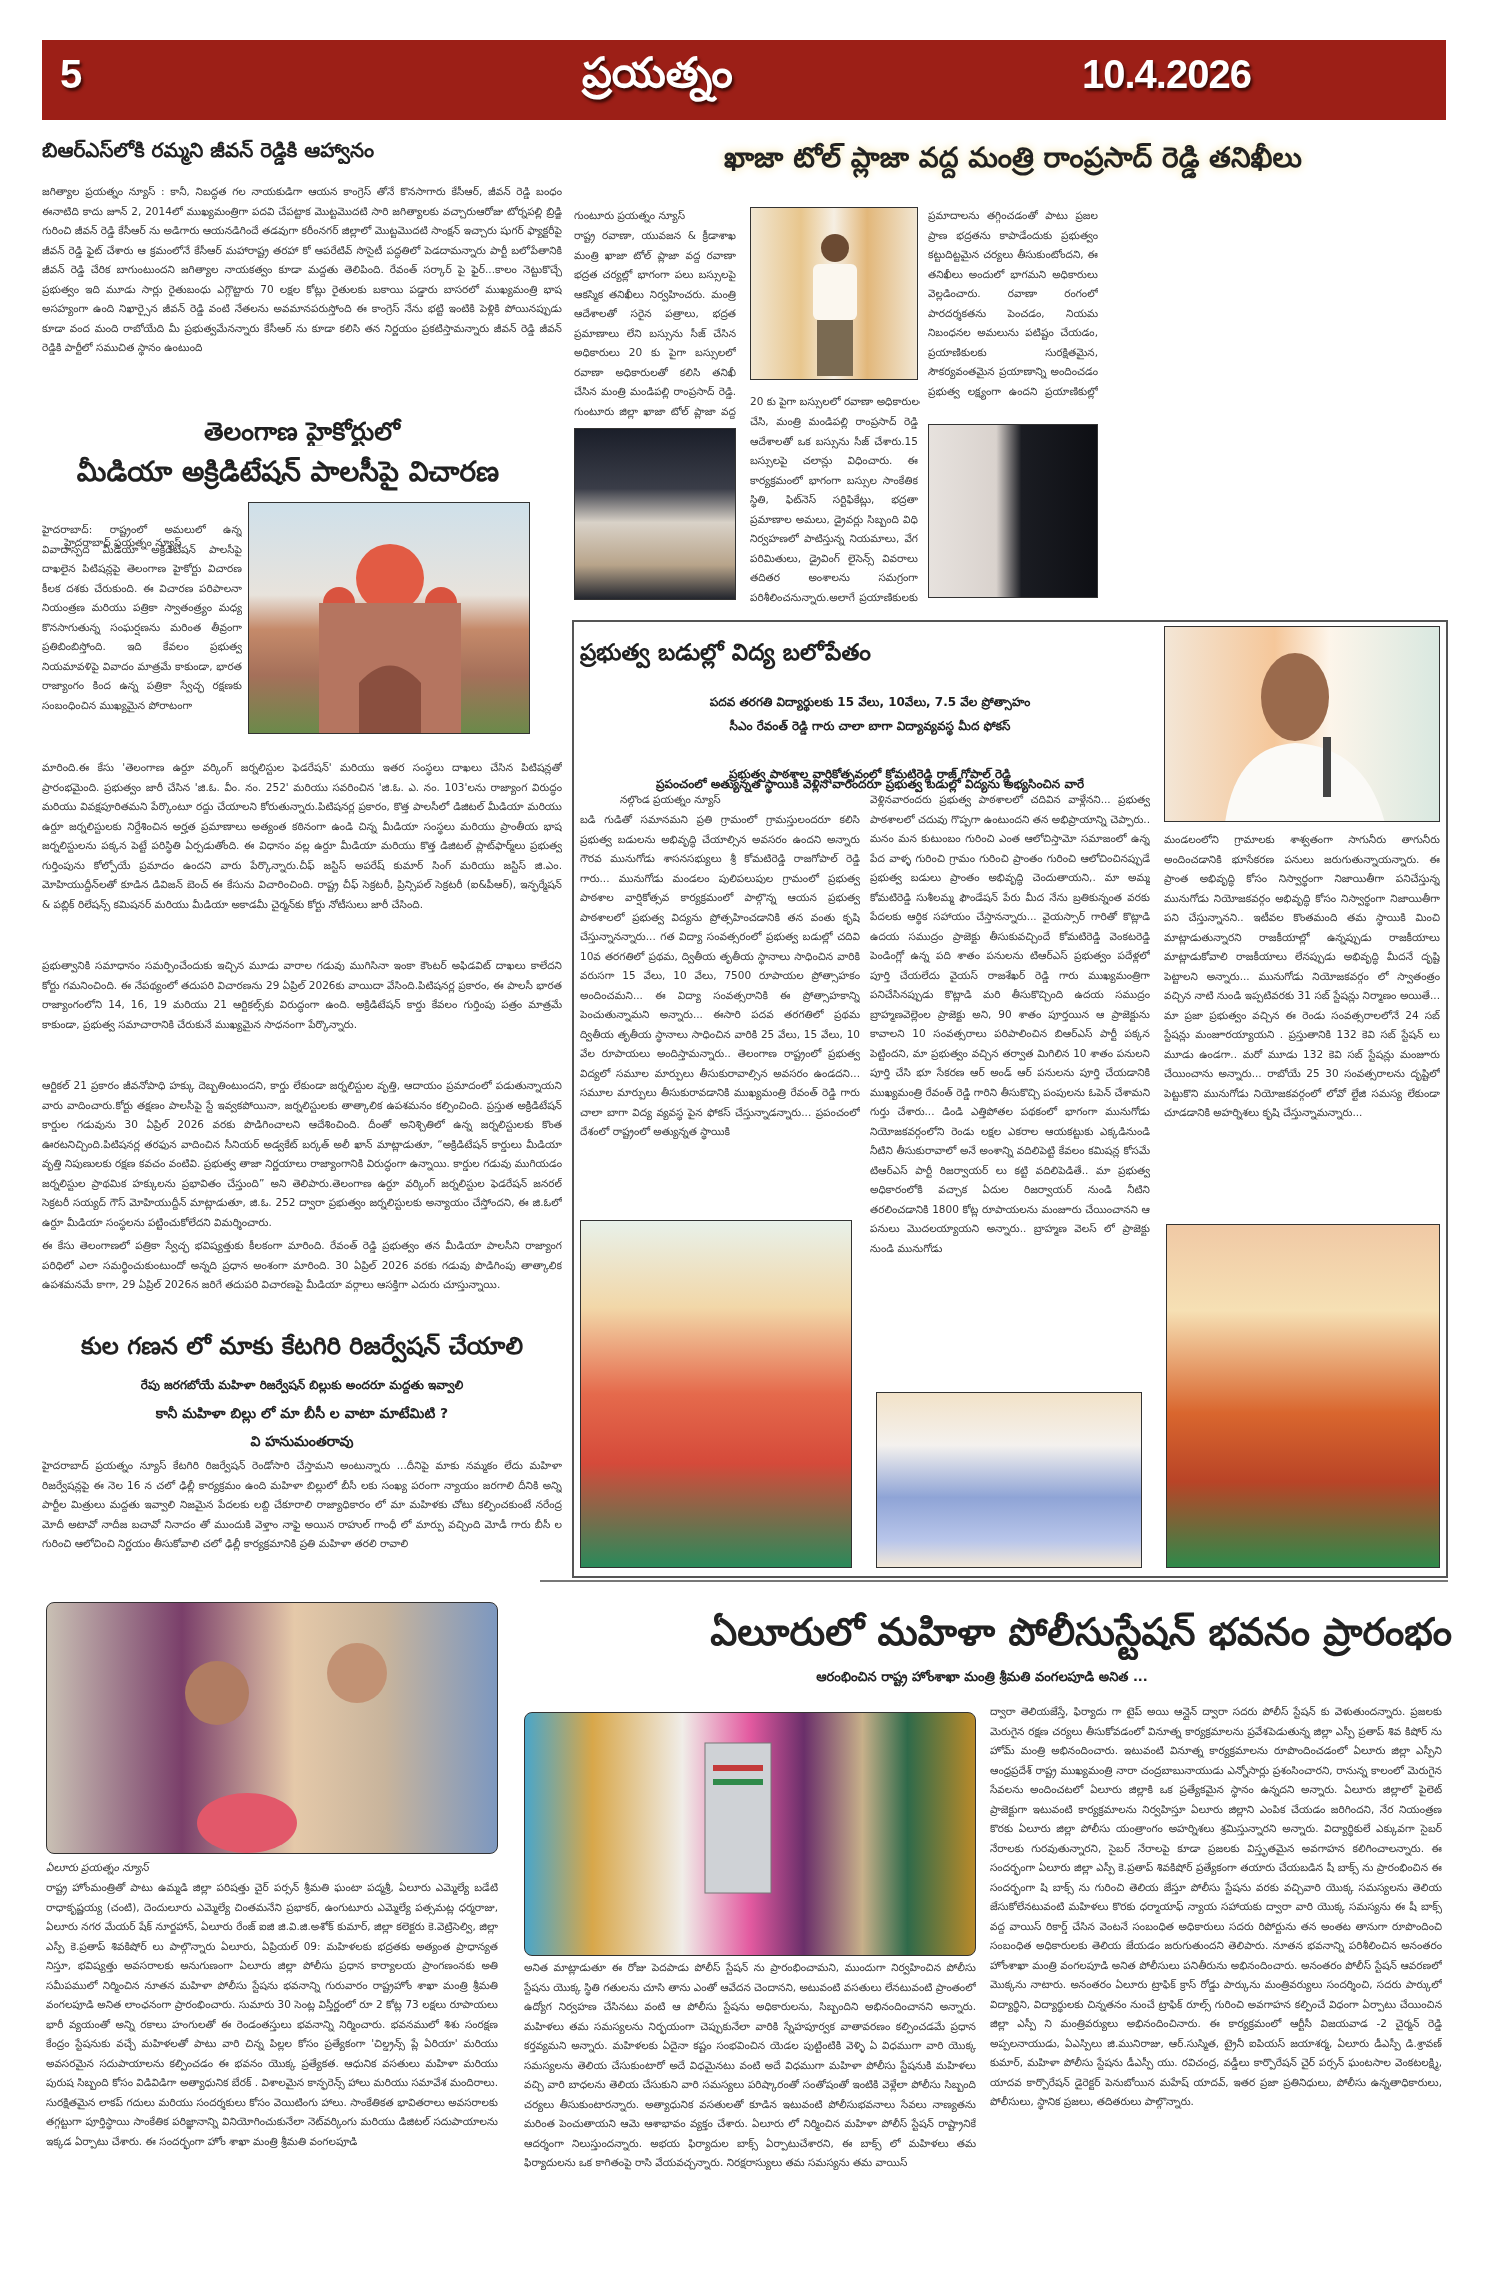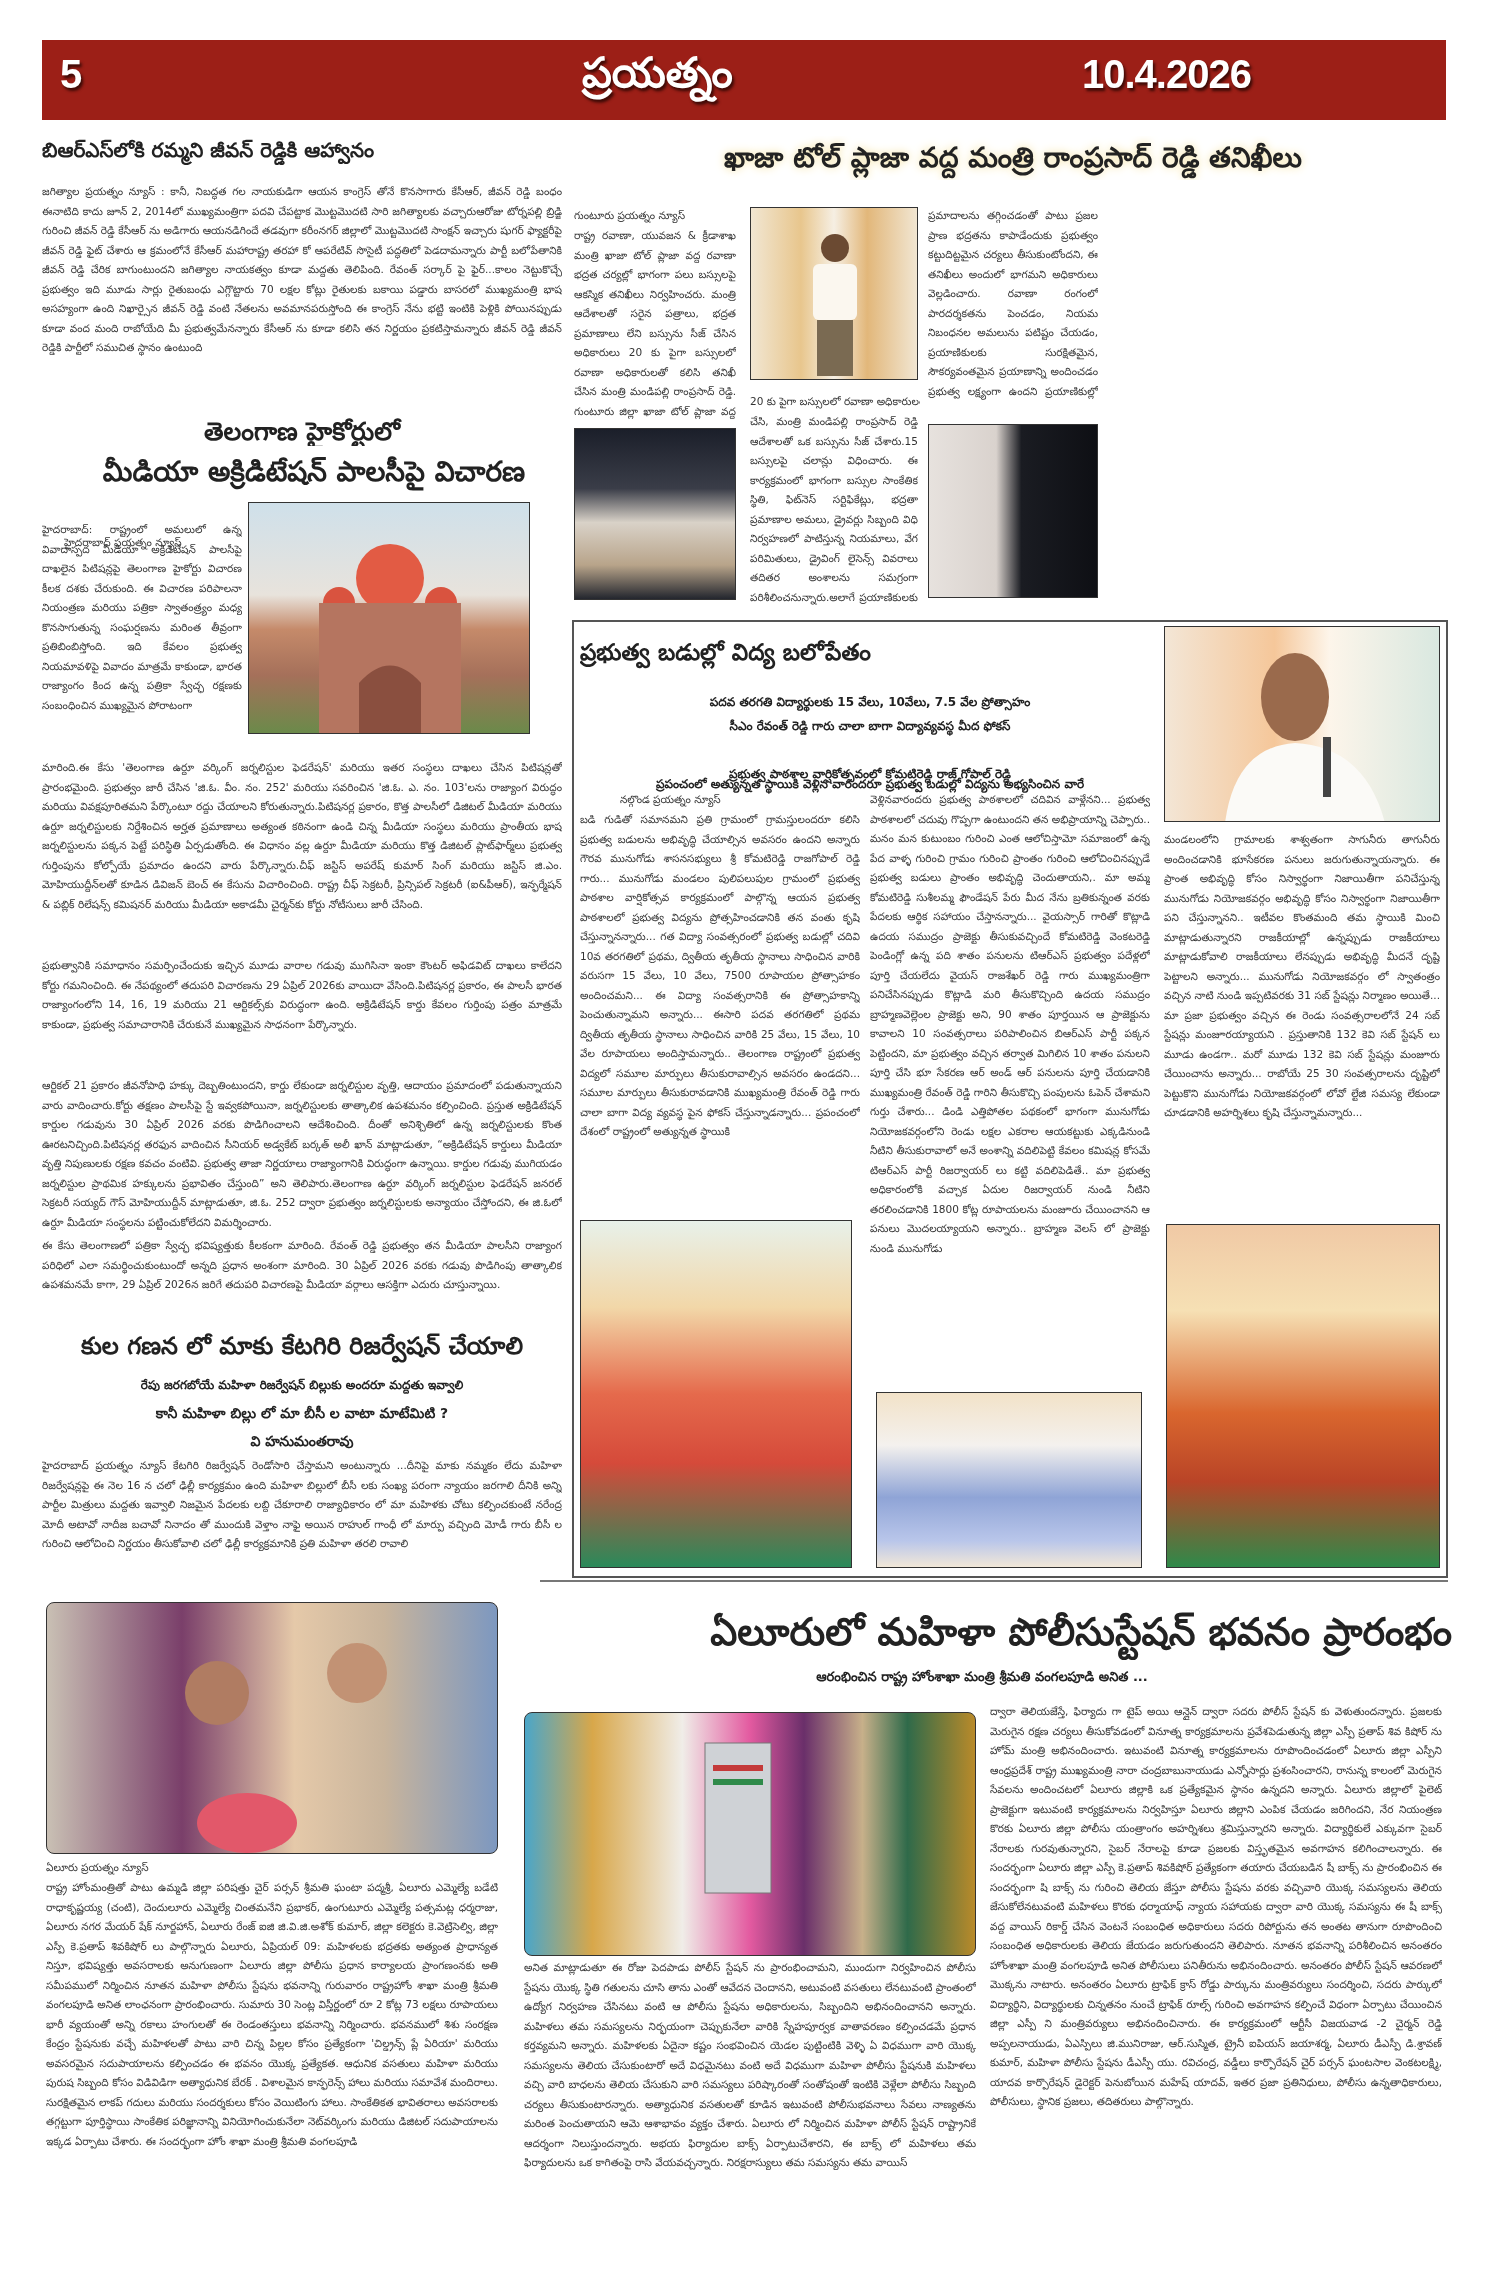--- a/index.html
+++ b/index.html
@@ -22,21 +22,21 @@
 <div class="abs masthead">
   <div class="abs page-no">5</div>
   <div class="abs paper-name">ప్రయత్నం</div>
   <div class="abs date">10.4.2026</div>
 </div>
 
 <div class="abs headline" style="left:42px;top:130px;width:520px;font-size:20px;line-height:40px;">బిఆర్ఎస్‌లోకి రమ్మని జీవన్ రెడ్డికి ఆహ్వానం</div>
 <div class="abs body-text" style="left:42px;top:182px;width:520px;height:218px;">జగిత్యాల ప్రయత్నం న్యూస్ : కానీ, నిబద్ధత గల నాయకుడిగా ఆయన కాంగ్రెస్ తోనే కొనసాగారు కేసీఆర్, జీవన్ రెడ్డి బంధం ఈనాటిది కాదు జూన్ 2, 2014లో ముఖ్యమంత్రిగా పదవి చేపట్టాక మొట్టమొదటి సారి జగిత్యాలకు వచ్చారుఆరోజు టోర్నపల్లి బ్రిడ్జి గురించి జీవన్ రెడ్డి కేసీఆర్ ను అడిగారు ఆయనడిగిందే తడవుగా కరీంనగర్ జిల్లాలో మొట్టమొదటి సాంక్షన్ ఇచ్చారు షుగర్ ఫ్యాక్టరీపై జీవన్ రెడ్డి ఫైట్ చేశారు ఆ క్రమంలోనే కేసీఆర్ మహారాష్ట్ర తరహా కో ఆపరేటివ్ సొసైటీ పద్ధతిలో పెడదామన్నారు పార్టీ బలోపేతానికి జీవన్ రెడ్డి చేరిక బాగుంటుందని జగిత్యాల నాయకత్వం కూడా మద్దతు తెలిపింది. రేవంత్ సర్కార్ పై ఫైర్...కాలం నెట్టుకొచ్చే ప్రభుత్వం ఇది మూడు సార్లు రైతుబంధు ఎగ్గొట్టారు 70 లక్షల కోట్లు రైతులకు బకాయి పడ్డారు బాసరలో ముఖ్యమంత్రి భాష అసహ్యంగా ఉంది నిఖార్సైన జీవన్ రెడ్డి వంటి నేతలను అవమానపరుస్తోంది ఈ కాంగ్రెస్ నేను భట్టి ఇంటికి పెళ్లికి పోయినప్పుడు కూడా వంద మంది రాబోయేది మీ ప్రభుత్వమేనన్నారు కేసీఆర్ ను కూడా కలిసి తన నిర్ణయం ప్రకటిస్తామన్నారు జీవన్ రెడ్డి జీవన్ రెడ్డికి పార్టీలో సముచిత స్థానం ఉంటుంది</div>
 
 <div class="abs sub" style="left:42px;top:418px;width:520px;font-size:25px;line-height:28px;">తెలంగాణ హైకోర్టులో</div>
-<div class="abs headline" style="left:54px;top:450px;width:520px;font-size:28px;line-height:44px;text-align:center;">మీడియా అక్రిడిటేషన్ పాలసీపై విచారణ</div>
+<div class="abs headline" style="left:28px;top:450px;width:520px;font-size:28px;line-height:44px;text-align:center;">మీడియా అక్రిడిటేషన్ పాలసీపై విచారణ</div>
 <div class="abs body-text" style="left:64px;top:500px;width:170px;height:20px;margin-top:33px;">హైదరాబాద్ ప్రయత్నం న్యూస్</div>
 <div class="abs body-text" style="left:42px;top:520px;width:200px;height:236px;">హైదరాబాద్: రాష్ట్రంలో అమలులో ఉన్న వివాదాస్పద మీడియా అక్రిడిటేషన్ పాలసీపై దాఖలైన పిటిషన్లపై తెలంగాణ హైకోర్టు విచారణ కీలక దశకు చేరుకుంది. ఈ విచారణ పరిపాలనా నియంత్రణ మరియు పత్రికా స్వాతంత్ర్యం మధ్య కొనసాగుతున్న సంఘర్షణను మరింత తీవ్రంగా ప్రతిబింబిస్తోంది. ఇది కేవలం ప్రభుత్వ నియమావళిపై వివాదం మాత్రమే కాకుండా, భారత రాజ్యాంగం కింద ఉన్న పత్రికా స్వేచ్ఛ రక్షణకు సంబంధించిన ముఖ్యమైన పోరాటంగా</div>
 <div class="abs photo" style="left:248px;top:502px;width:282px;height:232px;background:linear-gradient(180deg,#cfe0ea 0%,#e8e3dc 40%,#c58a6a 55%,#a5705a 75%,#6b8a4a 100%);">
   <svg width="282" height="232" viewBox="0 0 282 232">
     <circle cx="141" cy="75" r="34" fill="#e25b44"></circle>
     <circle cx="90" cy="100" r="16" fill="#d9533f"></circle>
     <circle cx="192" cy="100" r="16" fill="#d9533f"></circle>
     <rect x="70" y="100" width="142" height="130" fill="#b57560"></rect>
     <path d="M110 230 L110 180 Q141 145 172 180 L172 230 Z" fill="#8a4f3f"></path>
   </svg>
@@ -91,21 +91,21 @@
 
 <div class="abs" style="left:540px;top:1580px;width:908px;height:2px;background:#777;"></div>
 
 <div class="abs photo" style="left:46px;top:1602px;width:452px;height:252px;border-radius:8px;background:linear-gradient(90deg,#c9c0b4 0%,#7a3f6a 30%,#e5c9a9 55%,#c8b49c 75%,#7d98c0 100%);">
   <svg width="452" height="252" viewBox="0 0 452 252">
     <circle cx="170" cy="90" r="32" fill="#b07c62"></circle>
     <circle cx="310" cy="70" r="30" fill="#c29274"></circle>
     <ellipse cx="200" cy="220" rx="50" ry="30" fill="#e2586a"></ellipse>
   </svg>
 </div>
-<div class="abs body-text" style="left:46px;top:1858px;width:200px;height:20px;">ఏలూరు ప్రయత్నం న్యూస్</div>
+<div class="abs body-text" style="left:46px;top:1858px;width:200px;height:20px;font-style:italic;">ఏలూరు ప్రయత్నం న్యూస్</div>
 <div class="abs body-text" style="left:46px;top:1878px;width:452px;height:352px;">రాష్ట్ర హోంమంత్రితో పాటు ఉమ్మడి జిల్లా పరిషత్తు చైర్ పర్సన్ శ్రీమతి ఘంటా పద్మశ్రీ, ఏలూరు ఎమ్మెల్యే బడేటి రాధాకృష్ణయ్య (చంటి), దెందులూరు ఎమ్మెల్యే చింతమనేని ప్రభాకర్, ఉంగుటూరు ఎమ్మెల్యే పత్సమట్ల ధర్మరాజు, ఏలూరు నగర మేయర్ షేక్ నూర్జహాన్, ఏలూరు రేంజ్ ఐజి జి.వి.జి.అశోక్ కుమార్, జిల్లా కలెక్టరు కె.వెట్రిసెల్వి, జిల్లా ఎస్పీ కె.ప్రతాప్ శివకిషోర్ లు పాల్గొన్నారు ఏలూరు, ఏప్రియల్ 09: మహిళలకు భద్రతకు అత్యంత ప్రాధాన్యత నిస్తూ, భవిష్యత్తు అవసరాలకు అనుగుణంగా ఏలూరు జిల్లా పోలీసు ప్రధాన కార్యాలయ ప్రాంగణంనకు అతి సమీపములో నిర్మించిన నూతన మహిళా పోలీసు స్టేషను భవనాన్ని గురువారం రాష్ట్రహోం శాఖా మంత్రి శ్రీమతి వంగలపూడి అనిత లాంఛనంగా ప్రారంభించారు. సుమారు 30 సెంట్ల విస్తీర్ణంలో రూ 2 కోట్ల 73 లక్షలు రూపాయలు భారీ వ్యయంతో అన్ని రకాలు హంగులతో ఈ రెండంతస్తులు భవనాన్ని నిర్మించారు. భవనములో శిశు సంరక్షణ కేంద్రం స్టేషనుకు వచ్చే మహిళలతో పాటు వారి చిన్న పిల్లల కోసం ప్రత్యేకంగా 'చిల్డ్రన్స్ ప్లే ఏరియా' మరియు అవసరమైన సదుపాయాలను కల్పించడం ఈ భవనం యొక్క ప్రత్యేకత. ఆధునిక వసతులు మహిళా మరియు పురుష సిబ్బంది కోసం విడివిడిగా అత్యాధునిక బేరక్ . విశాలమైన కాన్ఫరెన్స్ హాలు మరియు సమావేశ మందిరాలు. సురక్షితమైన లాకప్ గదులు మరియు సందర్శకులు కోసం వెయిటింగు హాలు. సాంకేతికత భావితరాలు అవసరాలకు తగ్గట్టుగా పూర్తిస్థాయి సాంకేతిక పరిజ్ఞానాన్ని వినియోగించుకునేలా నెట్‌వర్కింగు మరియు డిజిటల్ సదుపాయాలను ఇక్కడ ఏర్పాటు చేశారు. ఈ సందర్భంగా హోం శాఖా మంత్రి శ్రీమతి వంగలపూడి</div>
 
 <div class="abs headline" style="left:512px;top:1604px;width:940px;font-size:38px;line-height:56px;text-align:right;">ఏలూరులో మహిళా పోలీసుస్టేషన్ భవనం ప్రారంభం</div>
 <div class="abs sub" style="left:512px;top:1664px;width:940px;font-size:13px;line-height:26px;">ఆరంభించిన రాష్ట్ర హోంశాఖా మంత్రి శ్రీమతి వంగలపూడి అనిత ...</div>
 <div class="abs photo" style="left:524px;top:1712px;width:452px;height:244px;border-radius:8px;background:linear-gradient(90deg,#4aa6c9 0%,#d8a74a 15%,#f0ede8 35%,#e35aa0 50%,#6a2f6a 62%,#c7b08a 75%,#2f6a4a 85%,#b98a2a 100%);">
   <svg width="452" height="244" viewBox="0 0 452 244">
     <rect x="180" y="30" width="66" height="150" fill="#cfd2d6" stroke="#777"></rect>
     <rect x="188" y="52" width="50" height="6" fill="#c43a3a"></rect>
     <rect x="188" y="66" width="50" height="6" fill="#2f8a4a"></rect>
   </svg>

